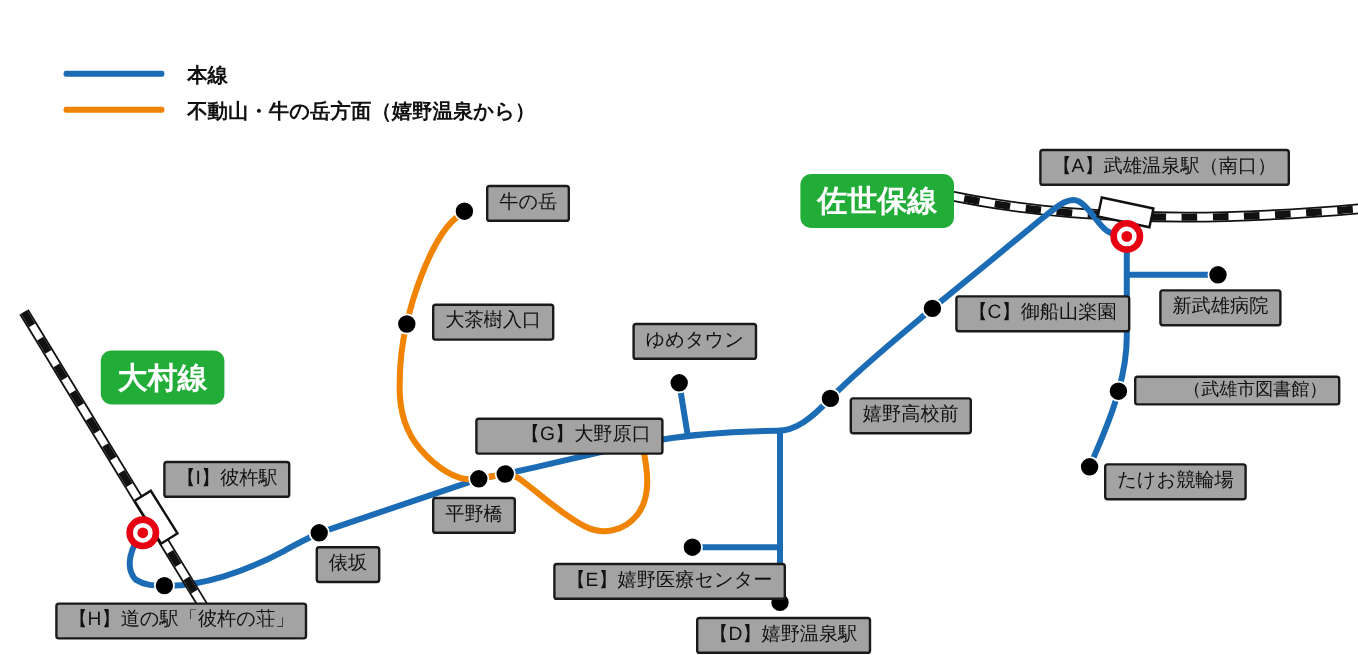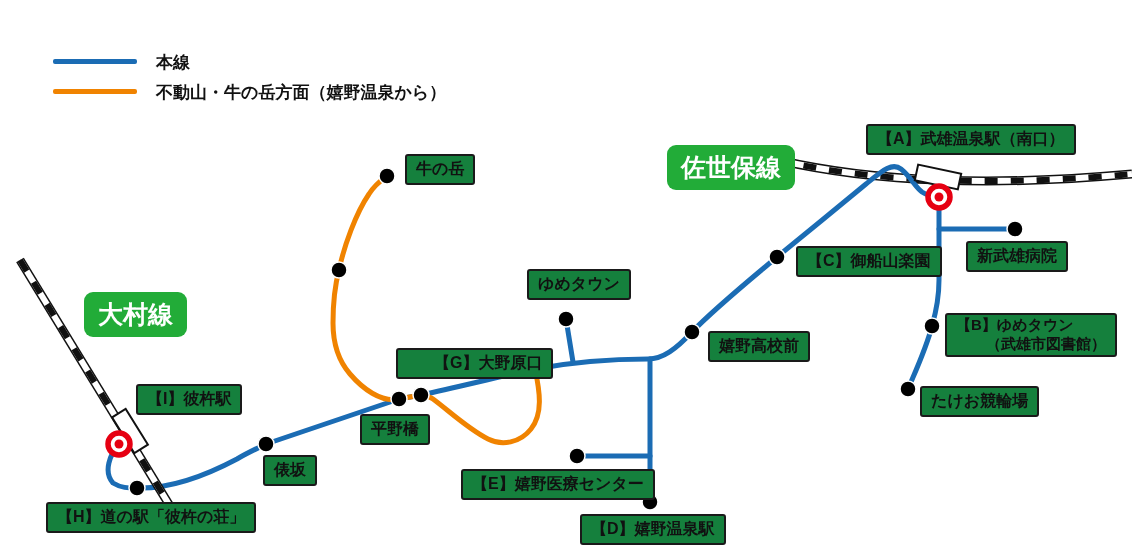--- a/index.html
+++ b/index.html
@@ -2,22 +2,22 @@
 <html><head>
 <meta charset="utf-8">
 <style>
   html,body{margin:0;padding:0;background:#fff;}
   #canvas{
     position:relative;width:1132px;height:546px;background:#fff;overflow:hidden;
     font-family:"Liberation Sans","DejaVu Sans",sans-serif;color:#111;margin-top:32px;
   }
   #map-svg{position:absolute;left:0;top:0;}
   .stop-label{
-    position:absolute;background:#15803d;border:2.5px solid #1a1a1a;border-radius:3px;
-    padding:3px 9px;font-size:16px;font-weight:bold;white-space:nowrap;line-height:1.3;
+    position:absolute;background:#a3a3a3;border:2.5px solid #1a1a1a;border-radius:3px;
+    padding:3px 9px;font-size:16px;font-weight:normal;white-space:nowrap;line-height:1.3;
   }
   .stop-label.two-line{padding:1px 9px;font-size:15px;line-height:1.25;}
   .stop-label .indent{margin-left:30px;}
   .rail-label{
     position:absolute;background:#22AC38;color:#fff;border-radius:9px;
     padding:6px 14px;font-size:25px;font-weight:bold;white-space:nowrap;
   }
   .legend-label{
     position:absolute;font-size:17px;font-weight:bold;white-space:nowrap;color:#111;
   }
@@ -116,29 +116,29 @@
     <div class="legend-swatch sw-orange" style="left:53px;top:57px;"></div>
     <div class="legend-label" style="left:156px;top:49px;">不動山・牛の岳方面（嬉野温泉から）</div>
   </div>
 
   <div class="rail-label" style="left:667px;top:113px;">佐世保線</div>
   <div class="rail-label" style="left:84px;top:260px;">大村線</div>
 
   <div class="stop-label" style="left:866px;top:92px;">【A】武雄温泉駅（南口）</div>
   <div class="stop-label" style="left:966px;top:209px;">新武雄病院</div>
   <div class="stop-label two-line" style="left:945px;top:281px;">
-    <div>【B】ゆめタウン</div>
     <div class="indent">（武雄市図書館）</div>
   </div>
   <div class="stop-label" style="left:920px;top:354px;">たけお競輪場</div>
   <div class="stop-label" style="left:796px;top:214px;">【C】御船山楽園</div>
   <div class="stop-label" style="left:708px;top:299px;">嬉野高校前</div>
   <div class="stop-label" style="left:527px;top:237px;">ゆめタウン</div>
   <div class="stop-label" style="left:396px;top:316px;padding-left:36px;">【G】大野原口</div>
   <div class="stop-label" style="left:360px;top:382px;">平野橋</div>
   <div class="stop-label" style="left:263px;top:423px;">俵坂</div>
   <div class="stop-label" style="left:461px;top:437px;">【E】嬉野医療センター</div>
   <div class="stop-label" style="left:580px;top:482px;">【D】嬉野温泉駅</div>
   <div class="stop-label" style="left:46px;top:470px;">【H】道の駅「彼杵の荘」</div>
   <div class="stop-label" style="left:136px;top:352px;">【I】彼杵駅</div>
+  <div class="stop-label" style="left:360px;top:221px;">大茶樹入口</div>
   <div class="stop-label" style="left:405px;top:122px;">牛の岳</div>
 
 </div>
 
 </body></html>

